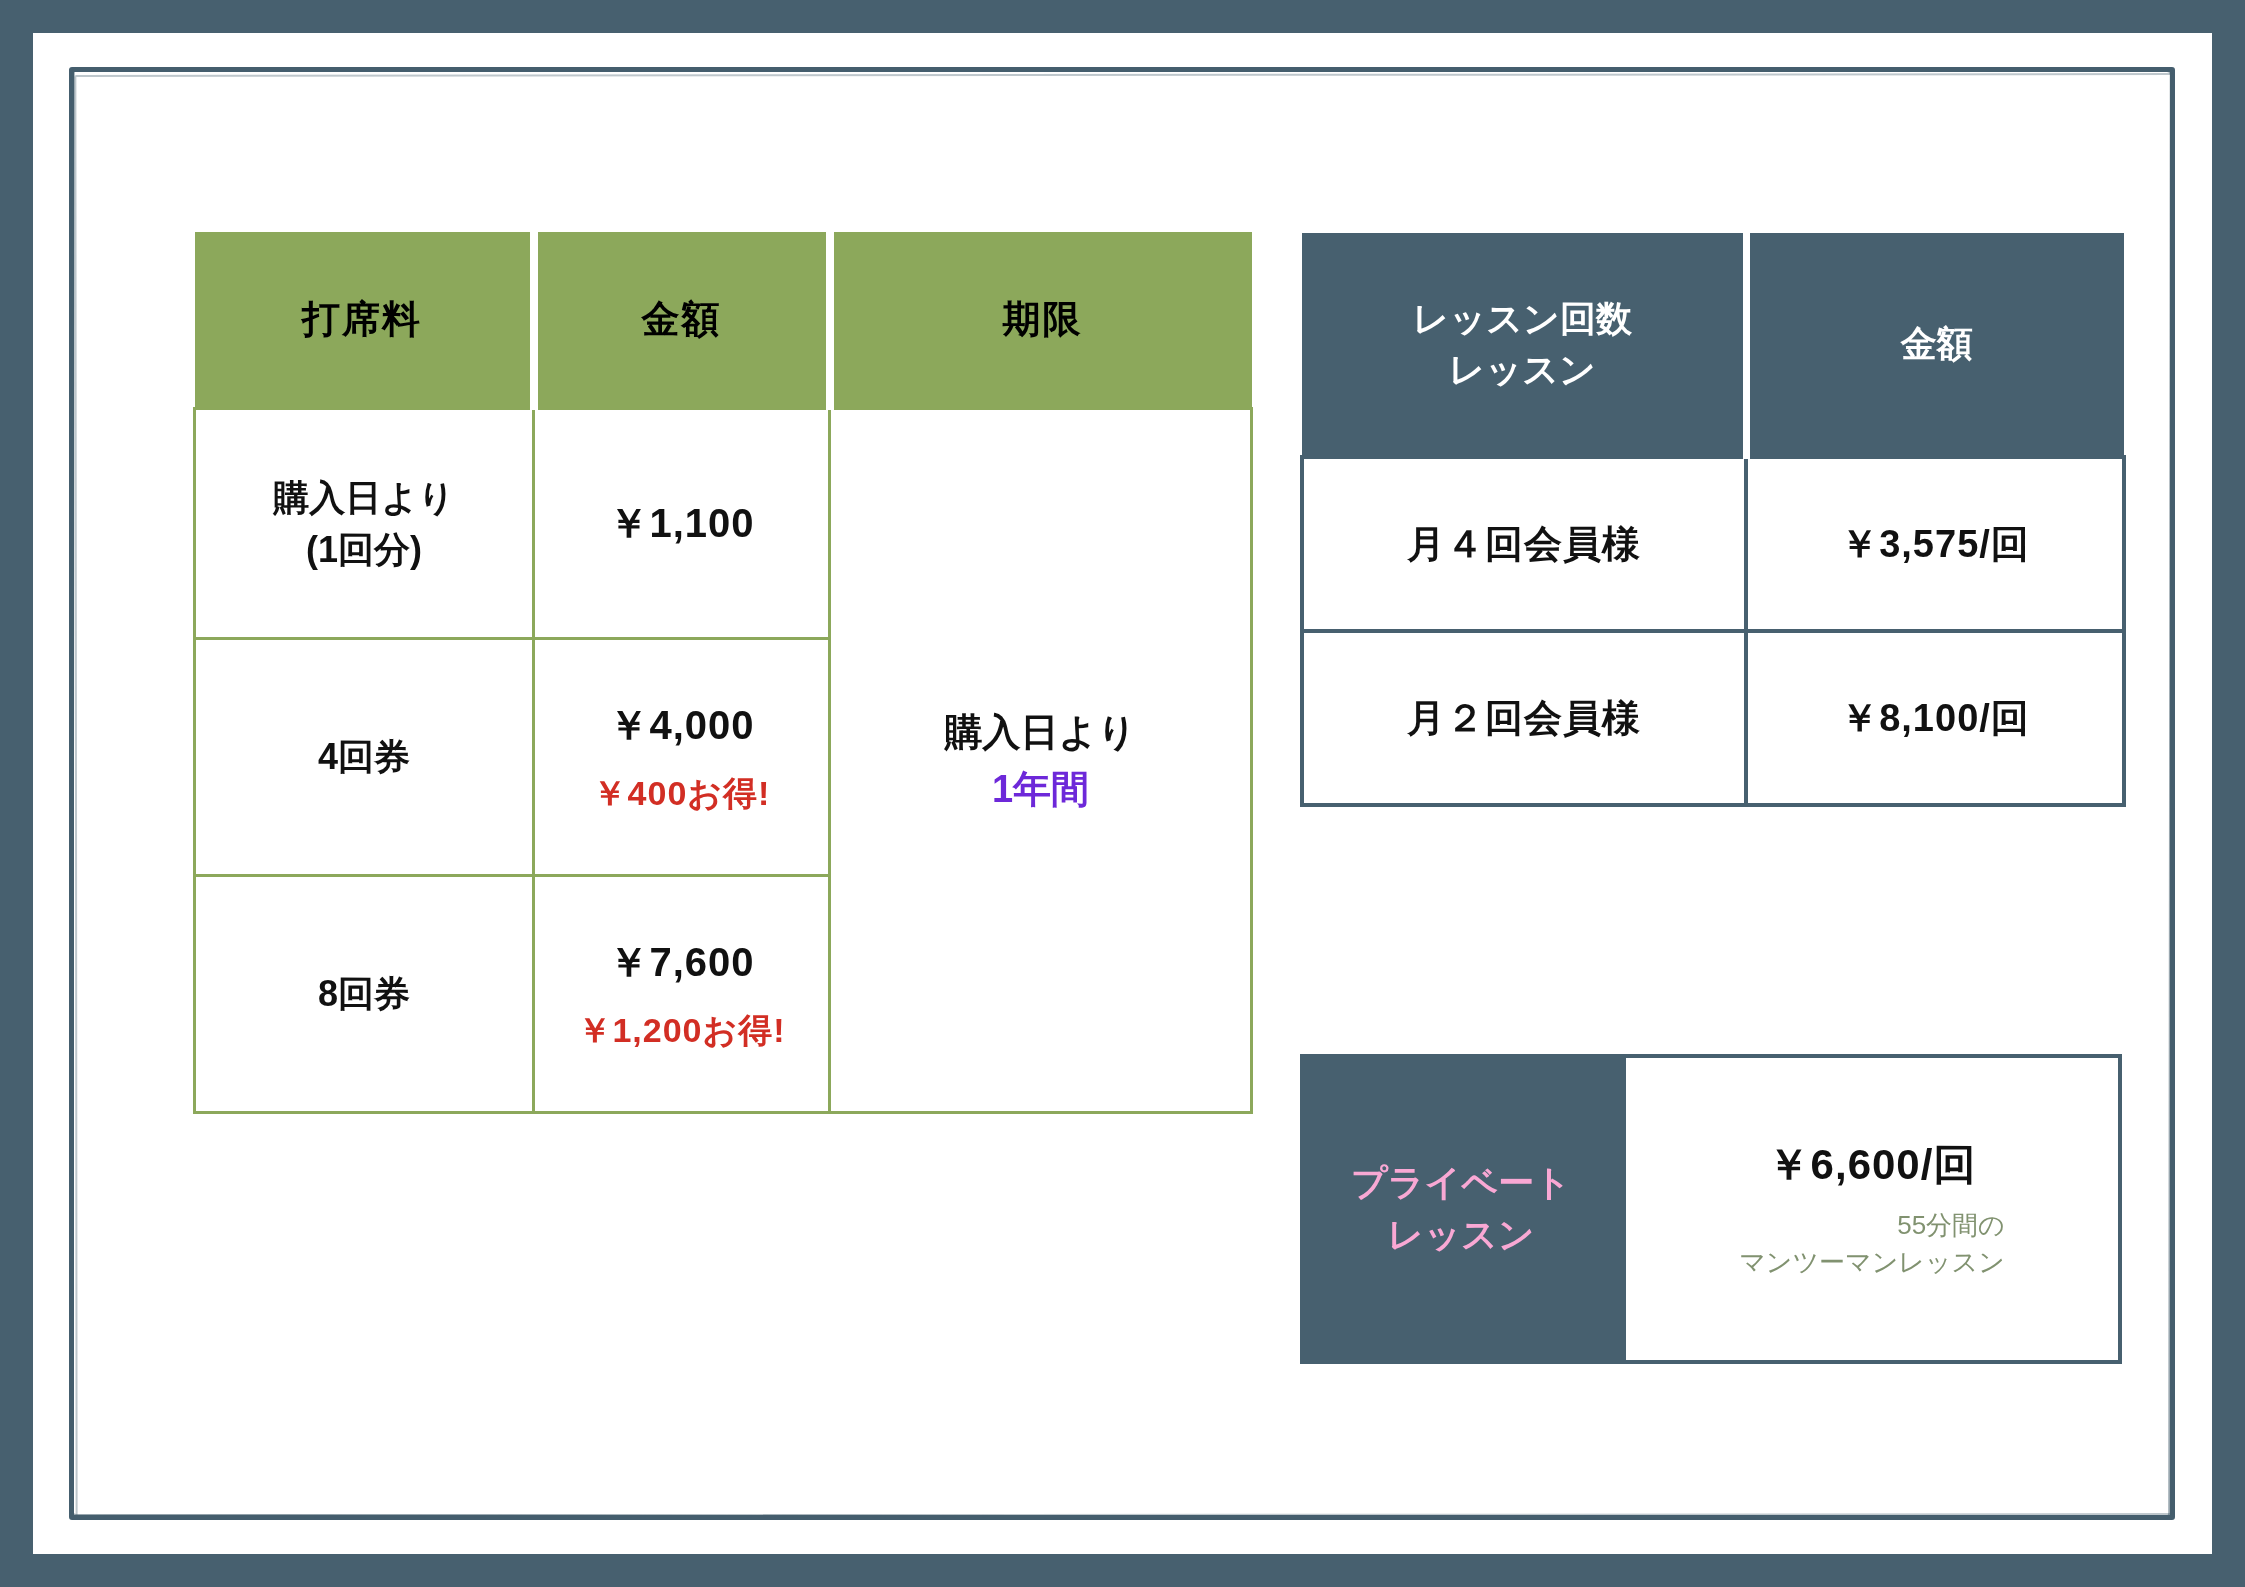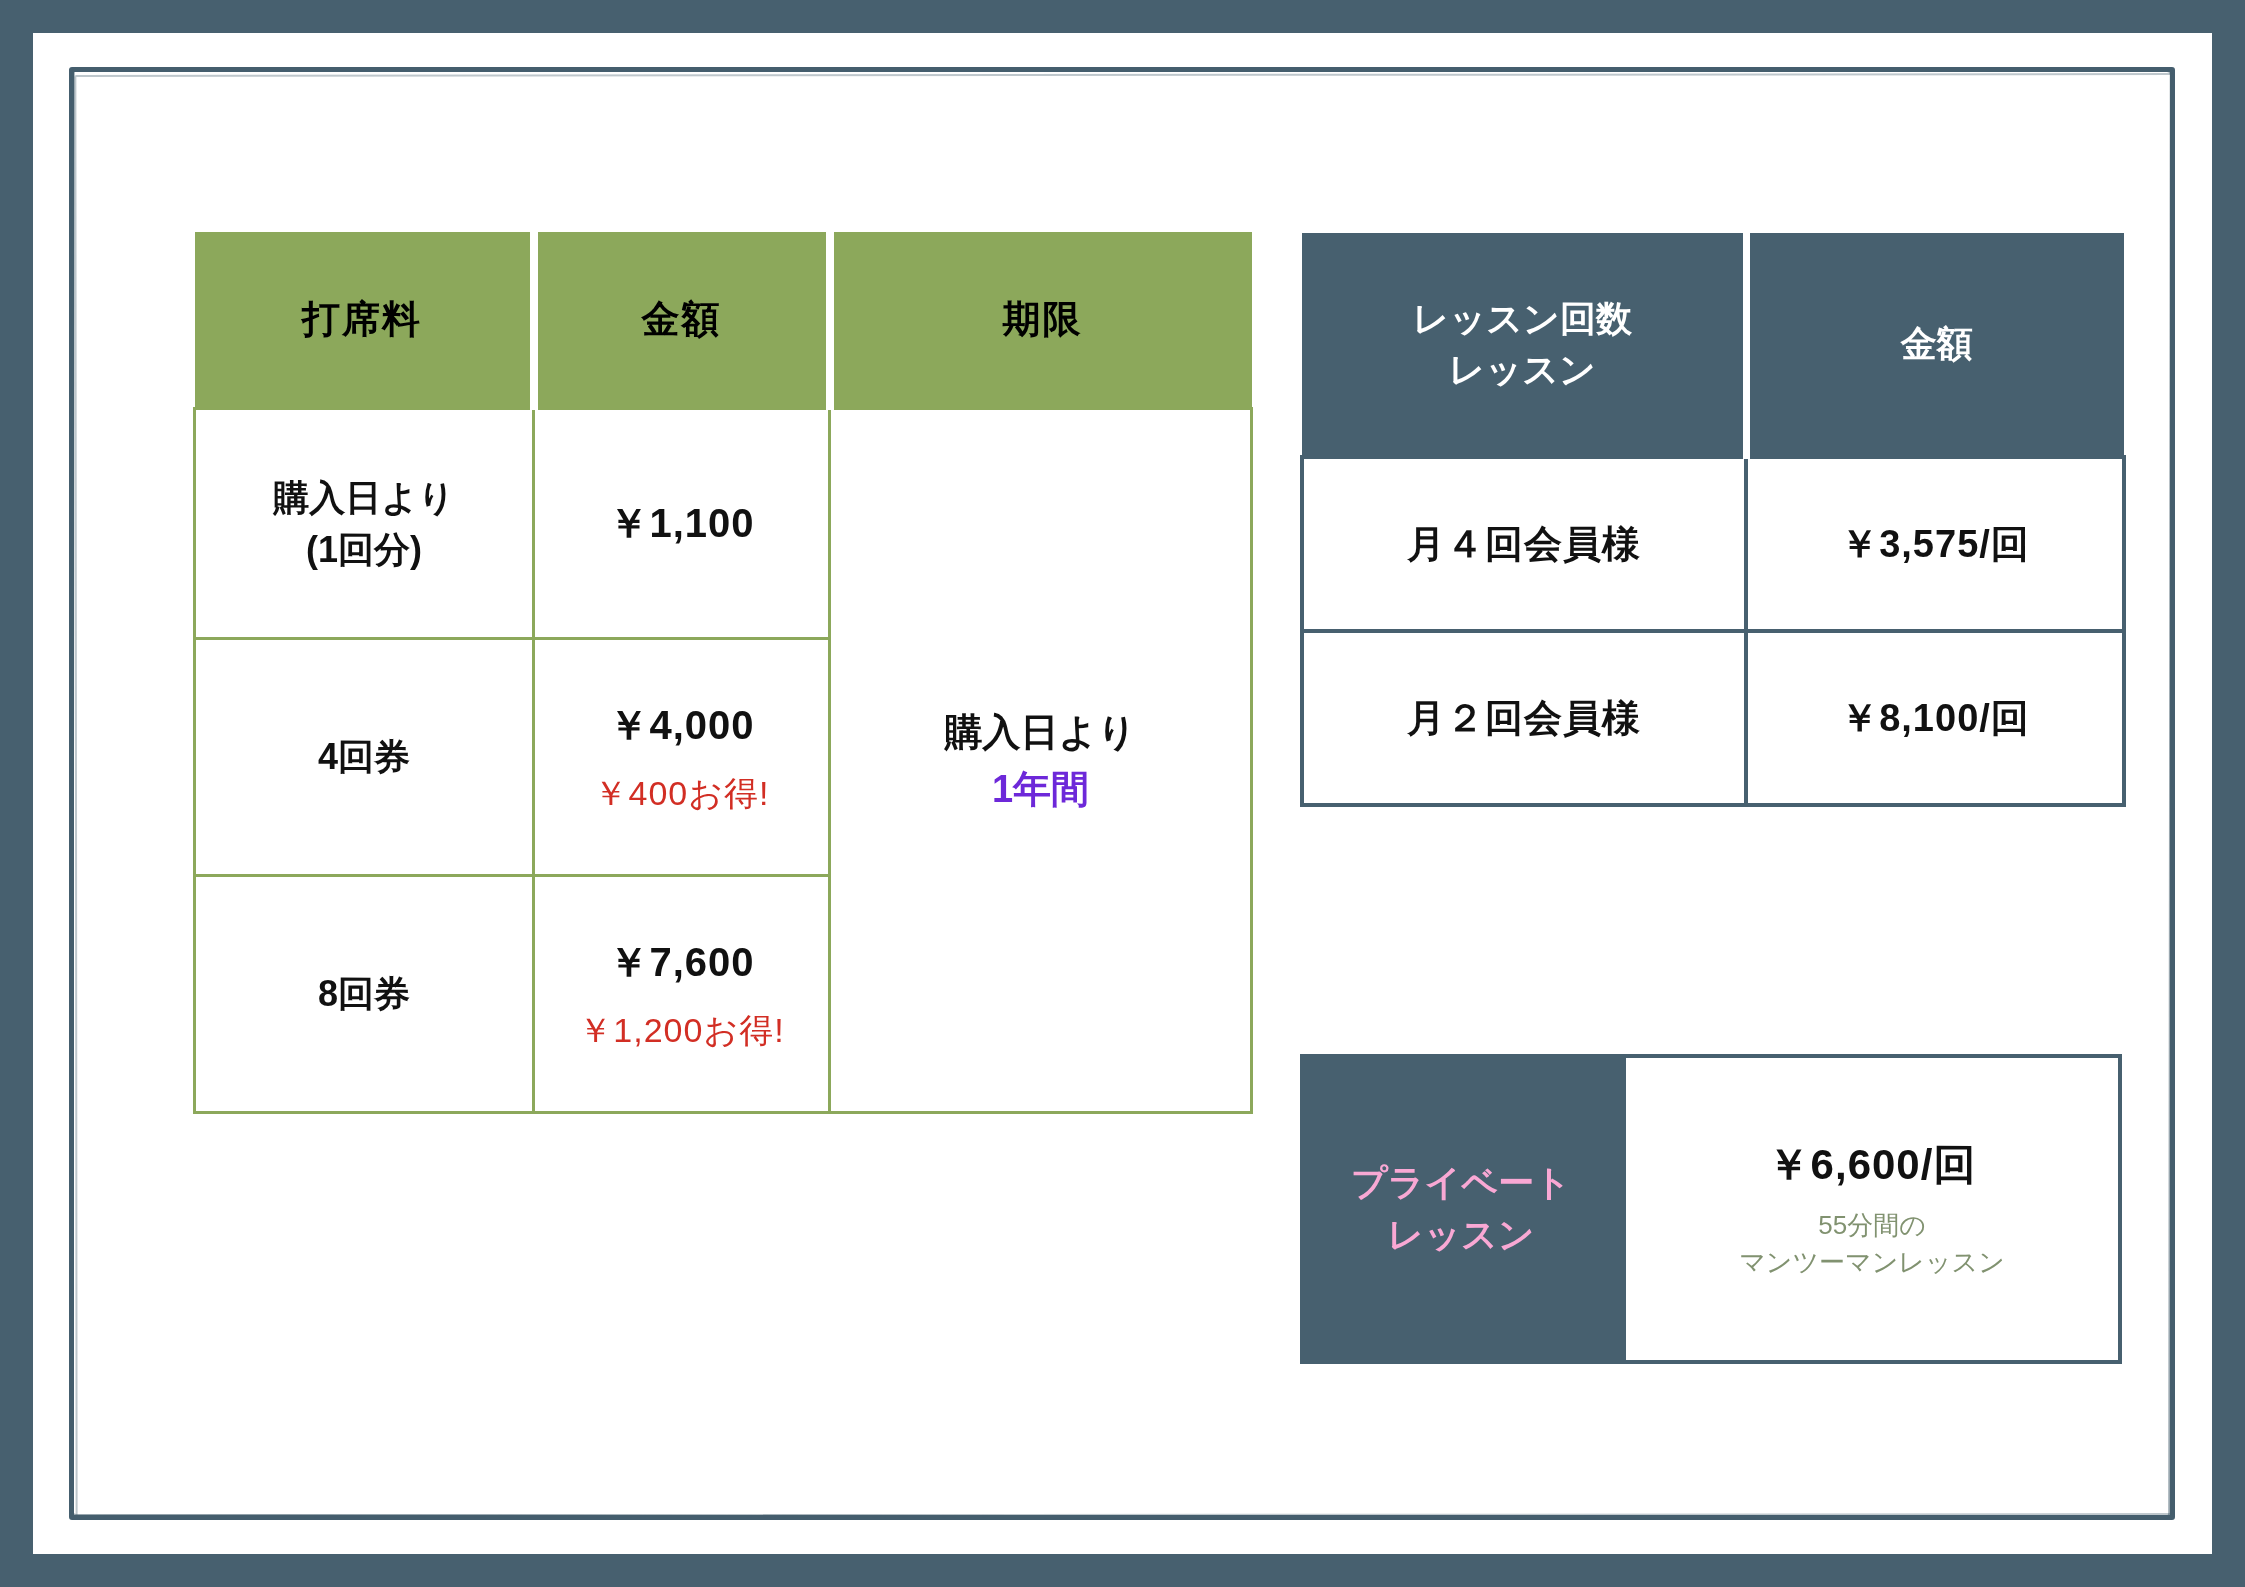--- a/index.html
+++ b/index.html
@@ -97,21 +97,21 @@
     font-size: 36px;
     font-weight: 700;
     border: 3px solid #8CA85B;
     line-height: 1.42;
   }
   #ticket-table .bd.amt { font-size: 40px; letter-spacing: 1px; }
   #ticket-table .bd.exp {
     font-size: 38px;
     line-height: 1.5;
   }
-  .save { color: #D22E24; font-size: 34px; font-weight: 400; margin-top: 15px; }
+  .save { color: #D22E24; font-size: 34px; font-weight: 700; margin-top: 15px; }
   .exp-red { color: #6d28d9; }
 
   
   #lesson-table {
     left: 1267px;
     top: 200px;
     width: 822px;
   }
   #lesson-table .hd {
     background: #47606F;
@@ -158,21 +158,21 @@
   }
   #private-box .pb-value {
     flex: 1;
     background: #FFFFFF;
     border: 4px solid #47606F;
     box-sizing: border-box;
     display: flex;
     flex-direction: column;
     align-items: center;
     justify-content: center;
-    text-align: center;
+    text-align: right;
   }
   #private-box .pb-price {
     color: #111111;
     font-size: 42px;
     font-weight: 700;
     letter-spacing: 1px;
     margin-bottom: 14px;
   }
   #private-box .pb-note {
     color: #819270;

